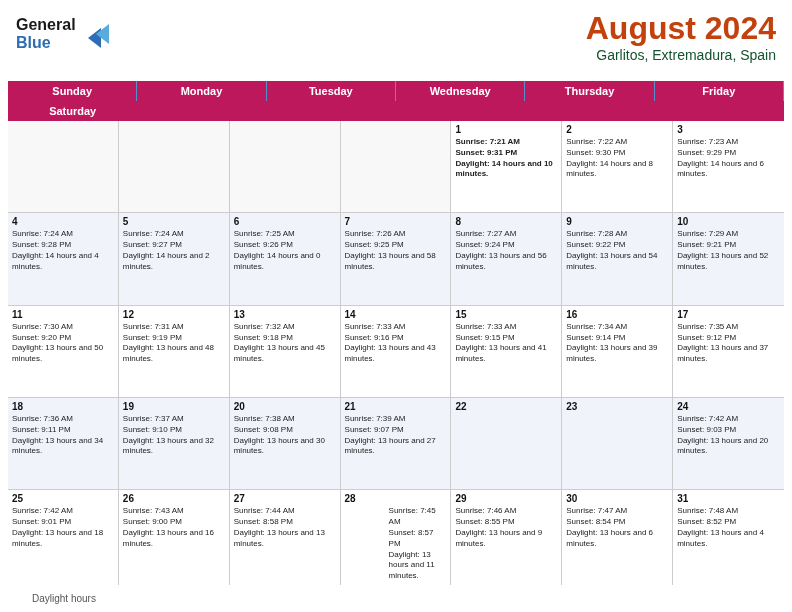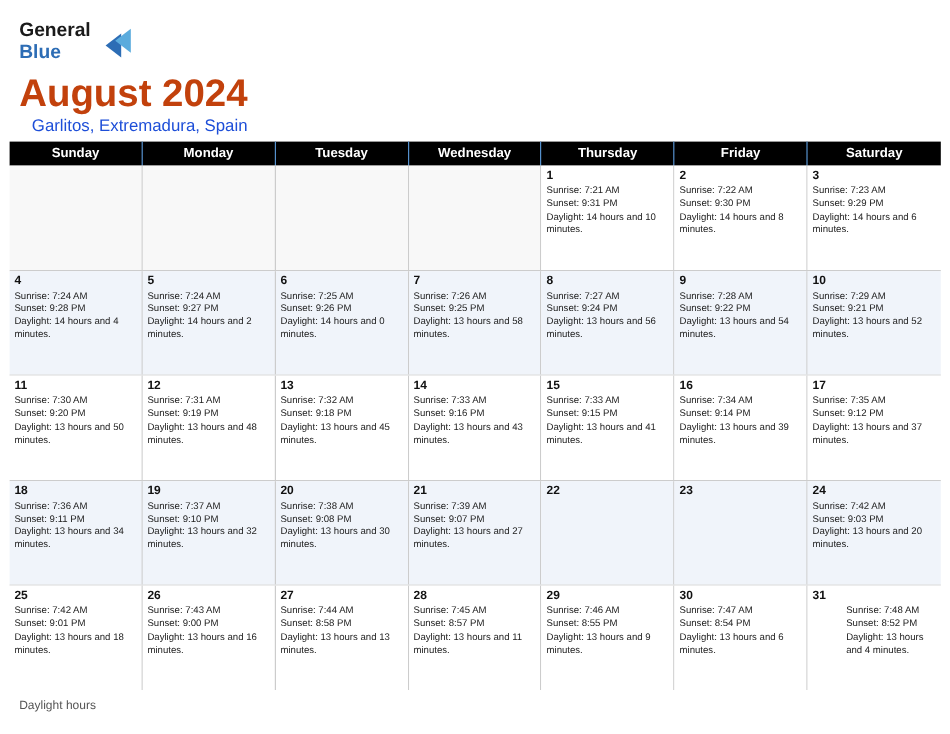--- a/index.html
+++ b/index.html
@@ -15,48 +15,48 @@
       height: 612px;
       background: #fff;
       display: flex;
       flex-direction: column;
     }
     .header {
       display: flex;
       justify-content: space-between;
       align-items: flex-start;
       padding: 10px 16px 6px 16px;
-      flex-direction: column;
     }
     .logo {
       display: flex;
       align-items: center;
     }
     .title-block {
       text-align: right;
     }
     .title-block .month-year {
       font-size: 32px;
       font-weight: bold;
       color: #c2410c;
     }
     .title-block .location {
       font-size: 14px;
-      color: #1d4ed8;
+      color: #14532d;
     }
     .calendar {
       flex: 1;
       display: flex;
       flex-direction: column;
       padding: 0 8px 4px 8px;
     }
     .cal-header {
       display: grid;
-      grid-template-columns: repeat(7, 1fr);
-      background: #000000;
+      grid-template-columns: repeat(6, 1fr);
+      background: #be185d;
+      margin-top: 12px;
     }
     .cal-header-cell {
       color: #fff;
       font-size: 11px;
       font-weight: bold;
       text-align: center;
       padding: 4px 2px;
       border-right: 1px solid #5590cc;
     }
     .cal-header-cell:last-child { border-right: none; }
@@ -89,23 +89,24 @@
       font-weight: bold;
       margin-bottom: 2px;
       color: #111;
     }
     .cell-text {
       font-size: 8px;
       color: #222;
       line-height: 1.35;
     }
     .footer {
-      padding: 4px 16px 18px 16px;
+      padding: 4px 16px 8px 16px;
       font-size: 10px;
       color: #555;
+      margin-left: 16px;
     }
   </style>
 </head>
 <body>
 
 <div class="page">
   <div class="header">
     <div class="logo">
       <div>
         <svg width="110" height="44" viewBox="0 0 110 44">
@@ -135,21 +136,21 @@
         <div class="cal-header-cell">Saturday</div>
       </div>
     <div class="cal-body">
     <div class="cal-row">
           <div class="cal-cell empty"></div>
           <div class="cal-cell empty"></div>
           <div class="cal-cell empty"></div>
           <div class="cal-cell empty"></div>
           <div class="cal-cell">
             <div class="day-num">1</div>
-            <div class="cell-text" style="white-space: pre-line;">Sunrise: 7:21 AM
+            <div class="cell-text" style="white-space: pre-line; font-weight: bold;">Sunrise: 7:21 AM
 Sunset: 9:31 PM
 Daylight: 14 hours and 10 minutes.</div>
           </div>
           <div class="cal-cell">
             <div class="day-num">2</div>
             <div class="cell-text" style="white-space: pre-line;">Sunrise: 7:22 AM
 Sunset: 9:30 PM
 Daylight: 14 hours and 8 minutes.</div>
           </div>
           <div class="cal-cell">
@@ -299,39 +300,39 @@
 Daylight: 13 hours and 16 minutes.</div>
           </div>
           <div class="cal-cell">
             <div class="day-num">27</div>
             <div class="cell-text" style="white-space: pre-line;">Sunrise: 7:44 AM
 Sunset: 8:58 PM
 Daylight: 13 hours and 13 minutes.</div>
           </div>
           <div class="cal-cell">
             <div class="day-num">28</div>
-            <div class="cell-text" style="white-space: pre-line;">Sunrise: 7:45 AM
+            <div class="cell-text" style="white-space: pre-line; margin-left: 44px;">Sunrise: 7:45 AM
 Sunset: 8:57 PM
 Daylight: 13 hours and 11 minutes.</div>
           </div>
           <div class="cal-cell">
             <div class="day-num">29</div>
             <div class="cell-text" style="white-space: pre-line;">Sunrise: 7:46 AM
 Sunset: 8:55 PM
 Daylight: 13 hours and 9 minutes.</div>
           </div>
           <div class="cal-cell">
             <div class="day-num">30</div>
             <div class="cell-text" style="white-space: pre-line;">Sunrise: 7:47 AM
 Sunset: 8:54 PM
 Daylight: 13 hours and 6 minutes.</div>
           </div>
           <div class="cal-cell">
             <div class="day-num">31</div>
-            <div class="cell-text" style="white-space: pre-line; margin-left: 28px;">Sunrise: 7:48 AM
+            <div class="cell-text" style="white-space: pre-line;">Sunrise: 7:48 AM
 Sunset: 8:52 PM
 Daylight: 13 hours and 4 minutes.</div>
           </div>
         </div>
       </div>
   </div>
 
   <div class="footer">
     <span>Daylight hours</span>
   </div>

